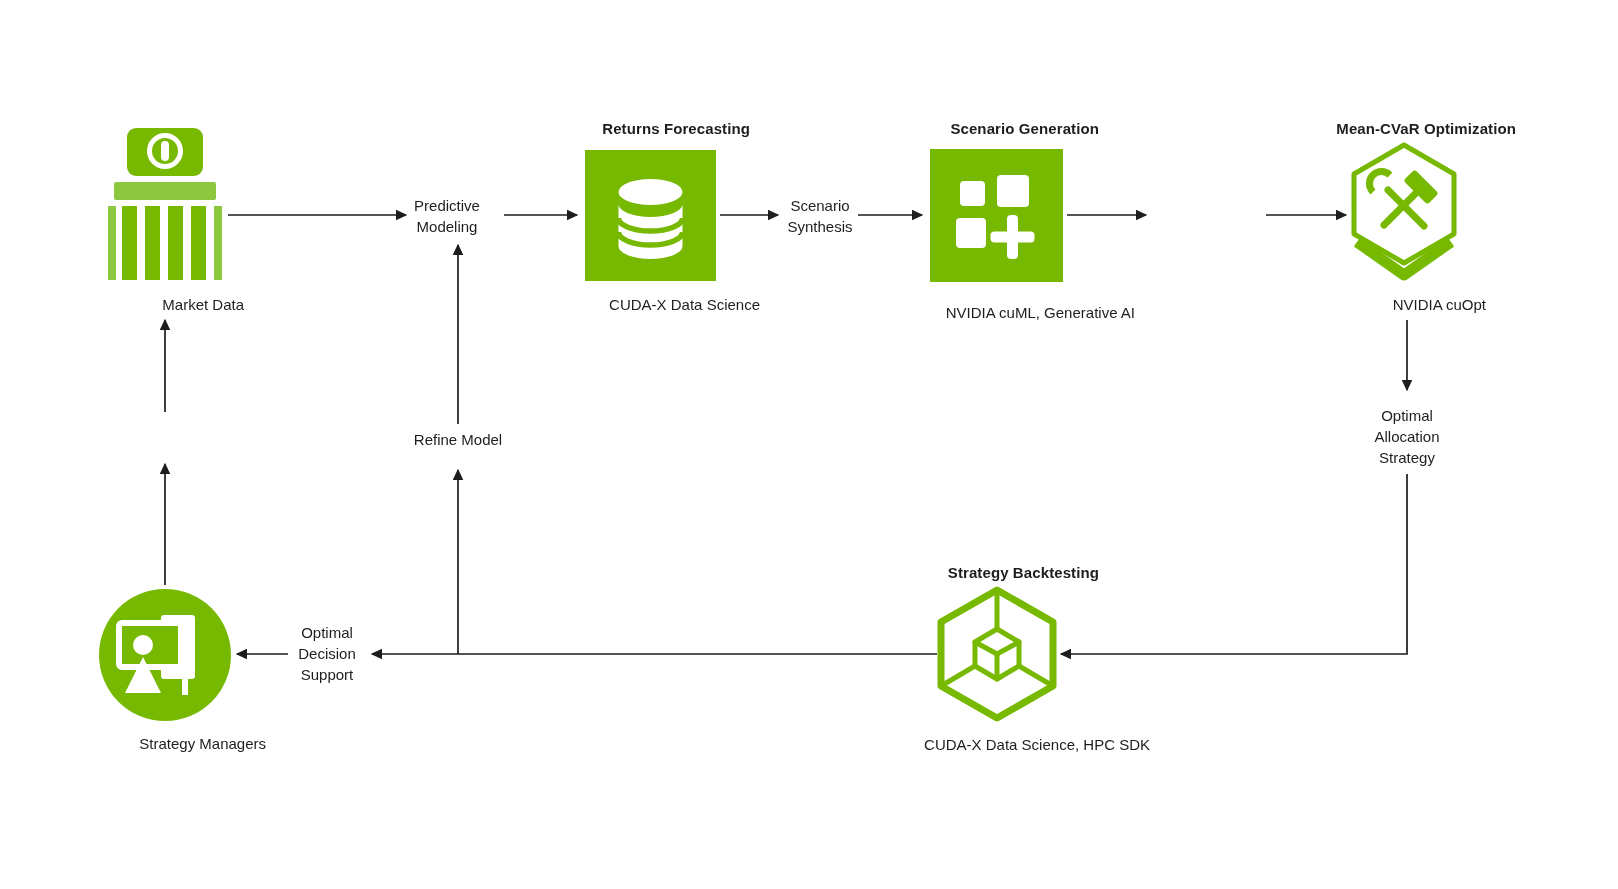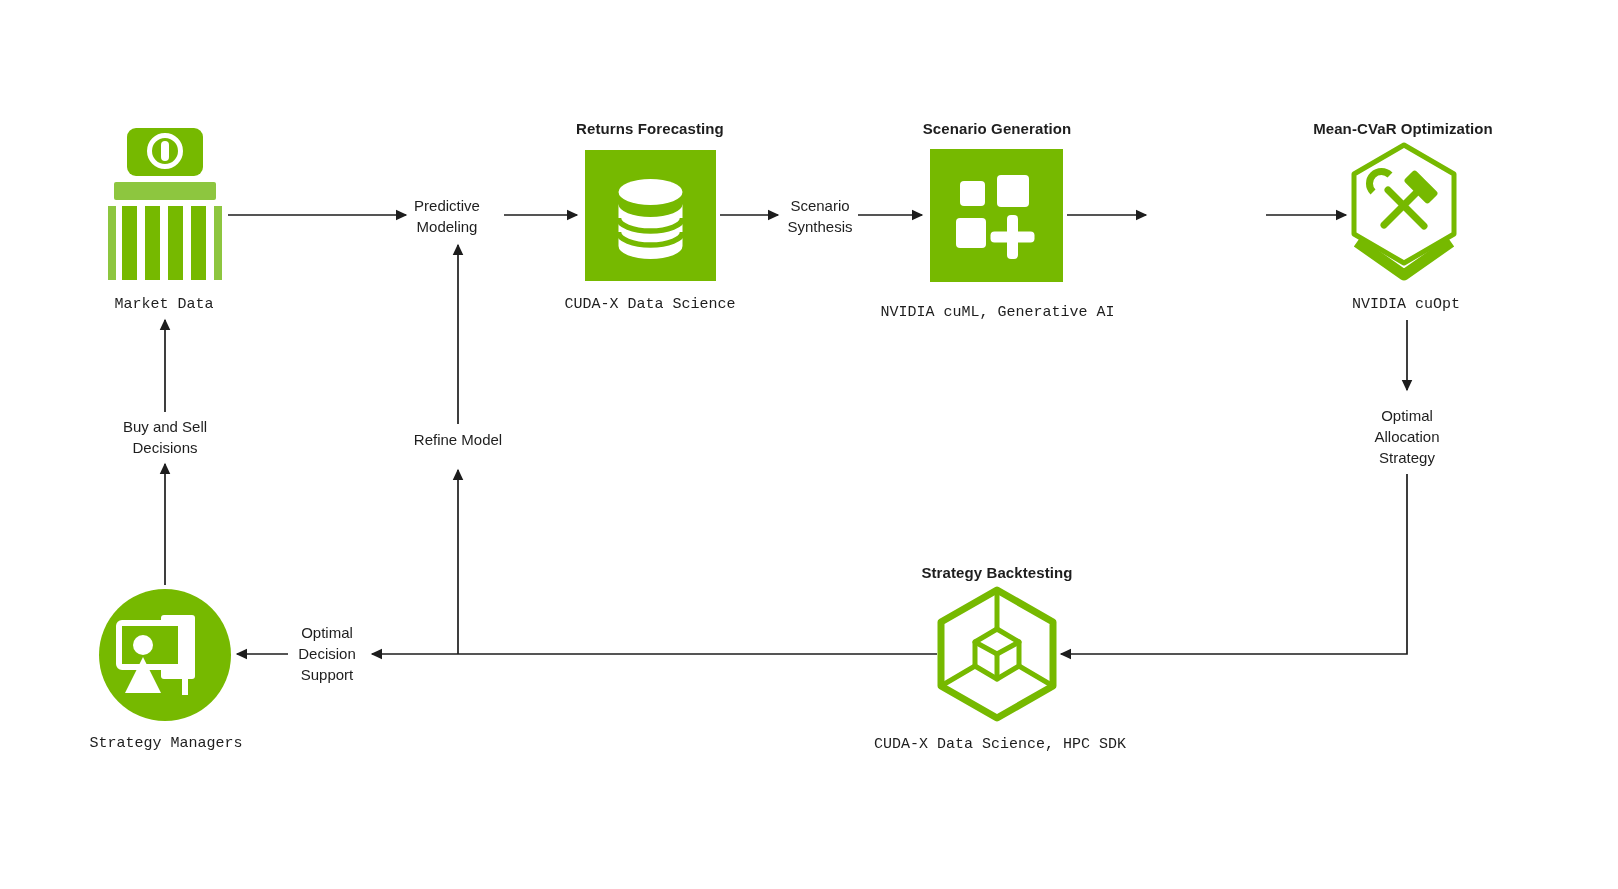--- a/index.html
+++ b/index.html
@@ -3,22 +3,22 @@
 <meta charset="utf-8">
 <style>
   * { margin:0; padding:0; box-sizing:border-box; }
   html,body { background:#ffffff; }
   .canvas {
     position:relative; width:1618px; height:889px; background:#ffffff;
     font-family:"Liberation Sans","DejaVu Sans",sans-serif;
     color:#1e1e1e; overflow:hidden;
   }
   .abs { position:absolute; }
-  .node-title { font-weight:bold; font-size:15px; text-align:center; letter-spacing:0.1px; }
-  .node-caption { font-size:15px; text-align:center;font-family:Liberation Mono, monospace; }
+  .node-title { font-weight:bold; font-size:15px; text-align:right; letter-spacing:0.1px; }
+  .node-caption { font-size:15px; text-align:right; }
   .edge-label { font-size:15px; line-height:21px; text-align:center; white-space:pre-line; }
   svg.arrows { pointer-events:none; }
 </style>
 </head>
 <body>
 
 <div class="canvas">
 
   <svg class="abs arrows" style="left:0;top:0" width="1618" height="889" viewBox="0 0 1618 889">
     <defs>
@@ -121,16 +121,14 @@
 Modeling</div>
   <div class="abs edge-label" style="left:760px;top:195px;width:120px">Scenario
 Synthesis</div>
   <div class="abs edge-label" style="left:1337px;top:405px;width:140px">Optimal
 Allocation
 Strategy</div>
   <div class="abs edge-label" style="left:398px;top:429px;width:120px">Refine Model</div>
   <div class="abs edge-label" style="left:267px;top:622px;width:120px">Optimal
 Decision
 Support</div>
-  <div class="abs edge-label" style="left:95px;top:416px;width:140px">Buy and Sell
-Decisions</div>
 
 </div>
 
 </body></html>

